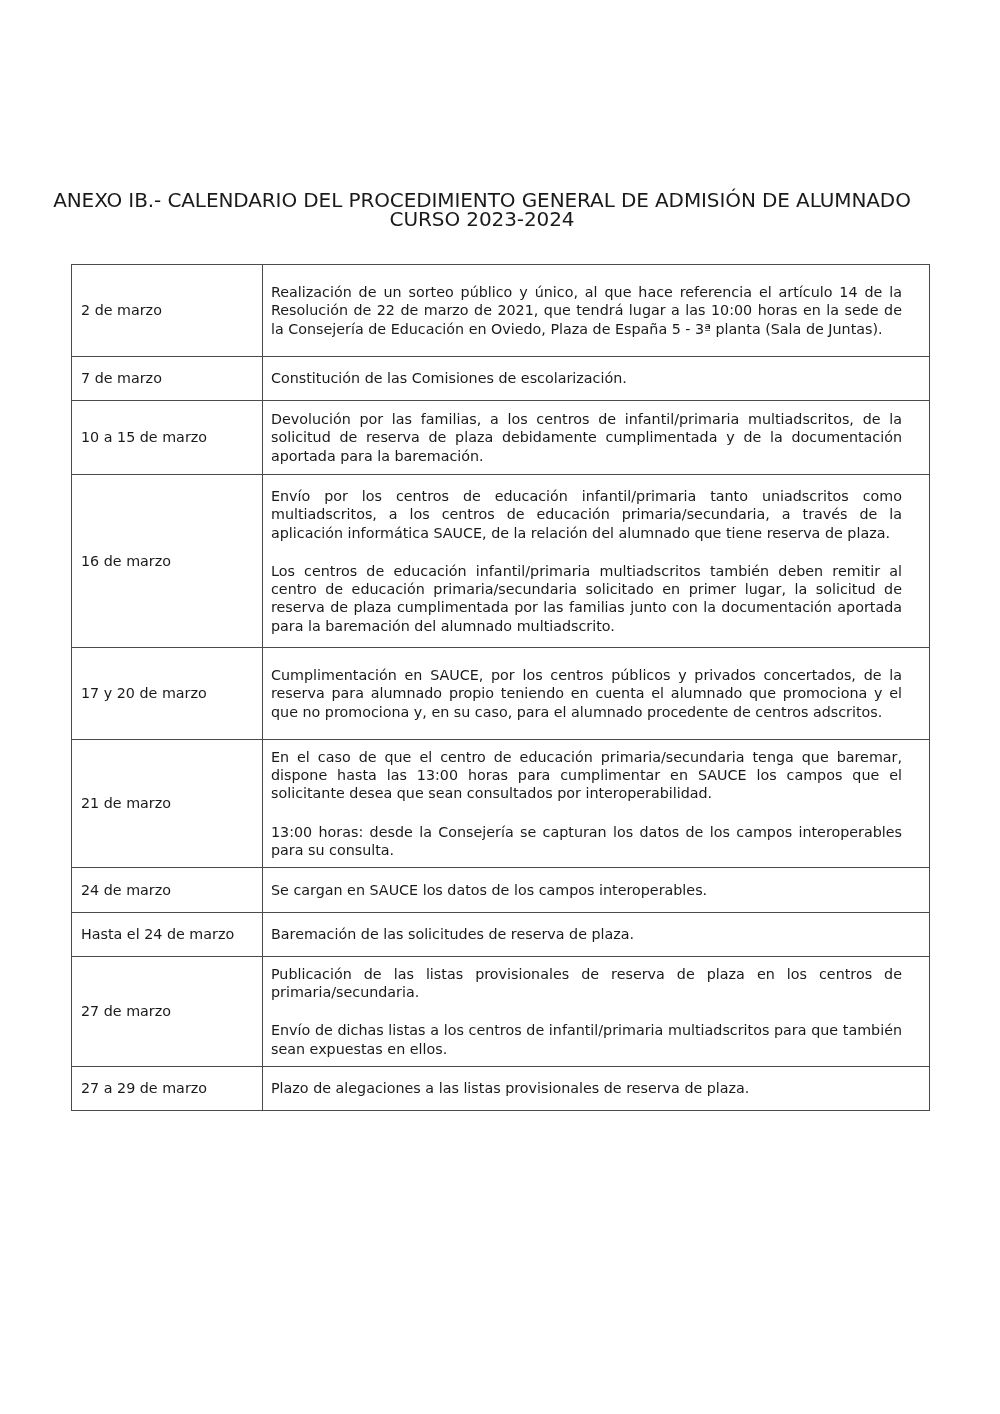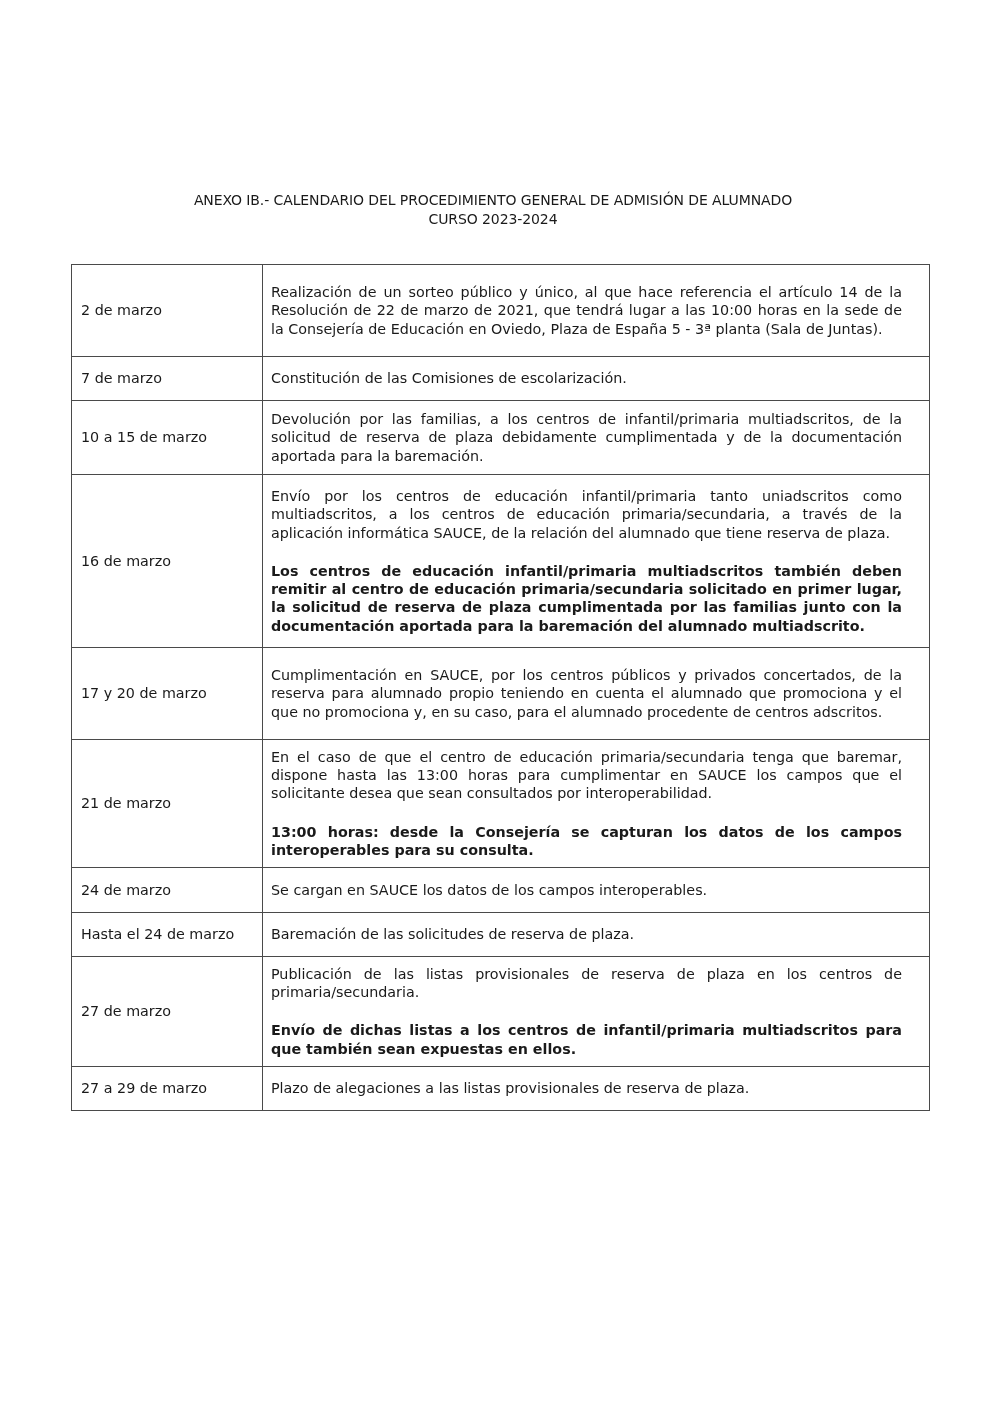--- a/index.html
+++ b/index.html
@@ -1,32 +1,32 @@
 <!DOCTYPE html>
 <html><head>
   <meta charset="utf-8">
   <style>
     html, body { margin: 0; padding: 0; background: #ffffff; }
     body {
       width: 1000px; height: 1414px; position: relative; overflow: hidden;
       font-family: "DejaVu Sans", sans-serif; color: #1a1a1a;
     }
     .title-block {
-      position: absolute; top: 191px; left: 16px; width: 954px; text-align: center;
-      font-size: 14px; line-height: 19px; letter-spacing: -0.1px;
+      position: absolute; top: 191px; left: 5px; width: 954px; text-align: center;
+      font-size: 20px; line-height: 19px; letter-spacing: -0.1px;
     }
     table.cal {
       position: absolute; top: 264px; left: 71px; width: 859px;
       border-collapse: collapse; font-size: 14.3px; line-height: 18.2px;
     }
     table.cal td { border: 1px solid #4a4a4a; vertical-align: middle; }
     td.date { width: 172px; padding: 0 9px; }
     td.desc { padding: 8px 27px 8px 8px; text-align: justify; }
     td.desc p { margin: 0; }
-    td.desc p + p { margin-top: 20px; font-weight: bold; }
+    td.desc p + p { margin-top: 20px; }
     tr.r0 td { height: 75px; }
     tr.r1 td { height: 27px; }
     tr.r2 td { height: 39px; }
     tr.r3 td { height: 57px; }
     tr.r4 td { height: 156px; }
     tr.r5 td { height: 75px; }
     tr.r6 td { height: 100px; }
     tr.r7 td { height: 28px; }
     tr.r8 td { height: 27px; }
     tr.r9 td { height: 82px; }

